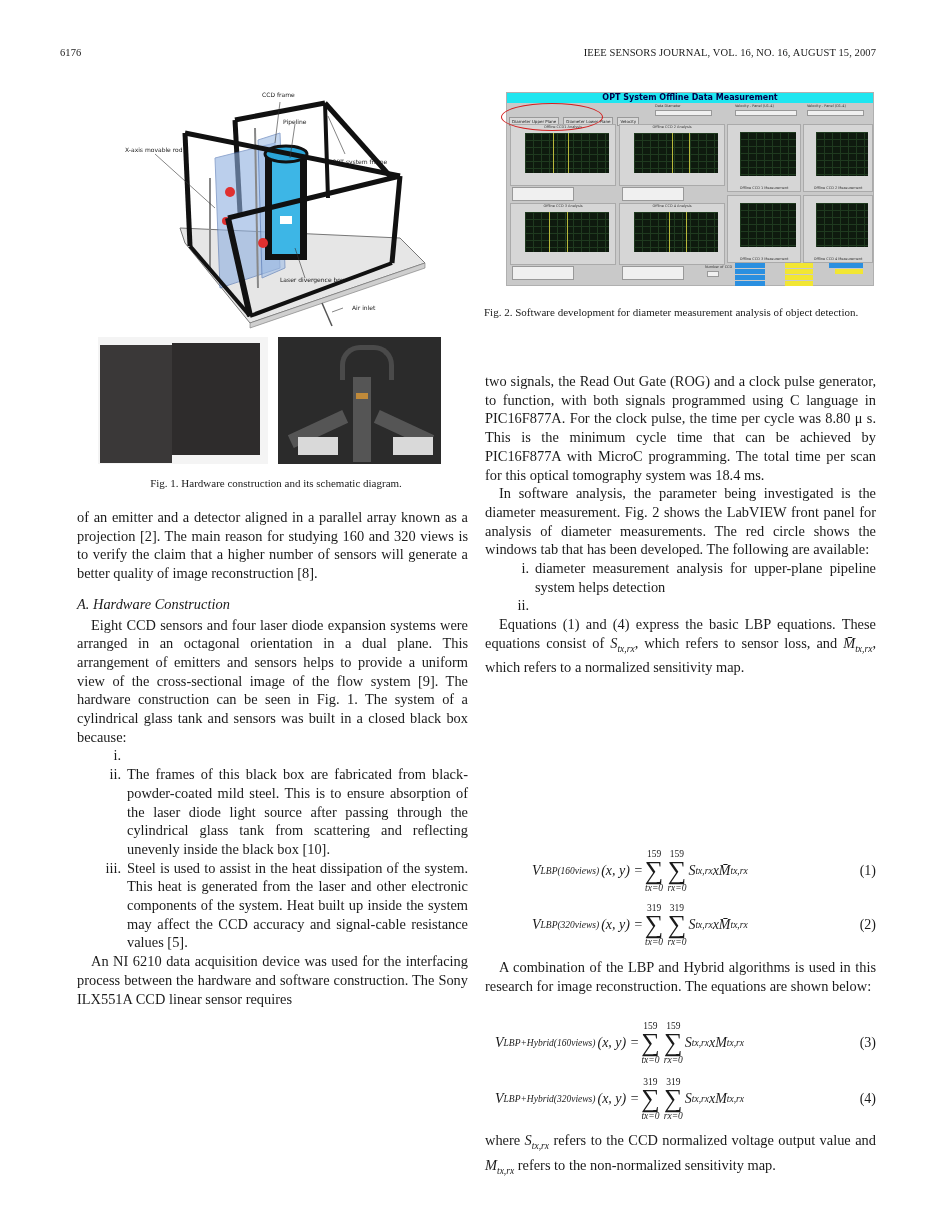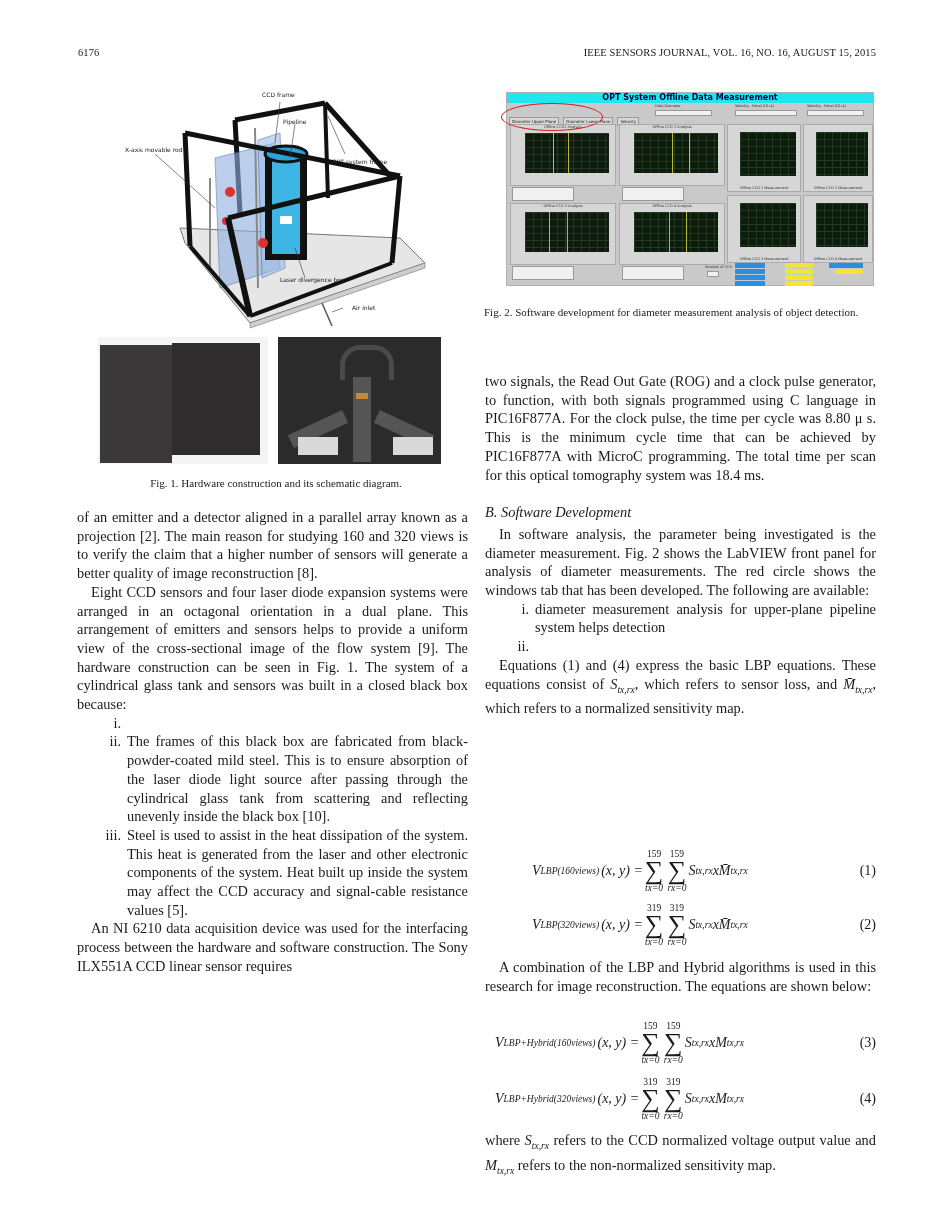--- a/index.html
+++ b/index.html
@@ -37,22 +37,22 @@
           background-size:8px 7px; }
   .cursor-line { position:absolute; top:0; bottom:0; width:1px; background:#b8b83a; }
   .lv-small { font-family:"DejaVu Sans", sans-serif; font-size:3.5px; color:#333; }
   .btn-blue { background:#2a8fe0; position:absolute; height:5px; }
   .btn-yellow { background:#f2e633; position:absolute; height:5px; }
   .field { background:#f0f0f0; border:1px solid #999; position:absolute; height:4px; }
 </style>
 </head>
 <body>
 
-<div class="abs hdr" style="left:78px;">6176</div>
-<div class="abs hdr" style="right:76px;">IEEE SENSORS JOURNAL, VOL. 16, NO. 16, AUGUST 15, 2015</div>
+<div class="abs hdr" style="left:60px;">6176</div>
+<div class="abs hdr" style="right:76px;">IEEE SENSORS JOURNAL, VOL. 16, NO. 16, AUGUST 15, 2007</div>
 
 <div class="abs fig1-schem" style="left:100px;top:88px;width:340px;height:245px;">
   <svg width="340" height="245" viewBox="0 0 340 245">
 
     <polygon points="80,140 300,150 325,175 150,235 85,155" fill="#e6e6e6" stroke="#777" stroke-width="1"></polygon>
     <polygon points="150,235 325,175 325,180 150,240" fill="#cfcfcf" stroke="#777" stroke-width="0.6"></polygon>
 
     <line x1="135" y1="32" x2="225" y2="15" stroke="#111" stroke-width="5"></line>
     <line x1="225" y1="15" x2="290" y2="88" stroke="#111" stroke-width="5"></line>
     <line x1="135" y1="32" x2="140" y2="125" stroke="#111" stroke-width="5"></line>
@@ -191,38 +191,38 @@
   <div class="btn-blue" style="left:322px;top:170px;width:34px;"></div>
   <div class="btn-yellow" style="left:328px;top:176px;width:28px;"></div>
 
   <div class="abs" style="left:-6px;top:10px;width:100px;height:26px;border:1.5px solid #d42020;border-radius:50%;"></div>
 </div>
 
 <div class="abs caption" style="left:484px;top:305px;width:392px;text-align:justify;">Fig. 2.   Software development for diameter measurement analysis of object detection.</div>
 
 <div class="abs col" style="left:77px;top:508px;width:391px;">
   <p>of an emitter and a detector aligned in a parallel array known as a projection [2]. The main reason for studying 160 and 320 views is to verify the claim that a higher number of sensors will generate a better quality of image reconstruction [8].</p>
+  <div class="subsec" style="margin-top:12px;margin-bottom:2px;">A. Hardware Construction</div>
   <p class="indent">Eight CCD sensors and four laser diode expansion systems were arranged in an octagonal orientation in a dual plane. This arrangement of emitters and sensors helps to provide a uniform view of the cross-sectional image of the flow system [9]. The hardware construction can be seen in Fig. 1. The system of a cylindrical glass tank and sensors was built in a closed black box because:</p>
   <div class="list-item">
     <span class="num">i.</span>
   </div>
   <div class="list-item">
     <span class="num">ii.</span>
       <span class="txt">The frames of this black box are fabricated from black-powder-coated mild steel. This is to ensure absorption of the laser diode light source after passing through the cylindrical glass tank from scattering and reflecting unevenly inside the black box [10].</span>
   </div>
   <div class="list-item">
     <span class="num">iii.</span>
       <span class="txt">Steel is used to assist in the heat dissipation of the system. This heat is generated from the laser and other electronic components of the system. Heat built up inside the system may affect the CCD accuracy and signal-cable resistance values [5].</span>
   </div>
   <p class="indent">An NI 6210 data acquisition device was used for the interfacing process between the hardware and software construction. The Sony ILX551A CCD linear sensor requires</p>
 </div>
 
 <div class="abs col" style="left:485px;top:372px;width:391px;">
   <p>two signals, the Read Out Gate (ROG) and a clock pulse generator, to function, with both signals programmed using C language in PIC16F877A. For the clock pulse, the time per cycle was 8.80 μ s. This is the minimum cycle time that can be achieved by PIC16F877A with MicroC programming. The total time per scan for this optical tomography system was 18.4 ms.</p>
-  <div class="subsec" style="margin-top:19px;margin-bottom:3px;">B. Software Development</div>
   <p class="indent">In software analysis, the parameter being investigated is the diameter measurement. Fig. 2 shows the LabVIEW front panel for analysis of diameter measurements. The red circle shows the windows tab that has been developed. The following are available:</p>
   <div class="list-item">
     <span class="num">i.</span>
       <span class="txt">diameter measurement analysis for upper-plane pipeline system helps detection</span>
   </div>
   <div class="list-item">
     <span class="num">ii.</span>
   </div>
   <p class="indent">
     <span>Equations (1) and (4) express the basic LBP equations. These equations consist of </span><span class="it">S</span><sub class="it" style="font-size:9.5px;">tx,rx</sub><span>, which refers to sensor loss, and </span><span class="it">M̄</span><sub class="it" style="font-size:9.5px;">tx,rx</sub><span>, which refers to a normalized sensitivity map.</span>

